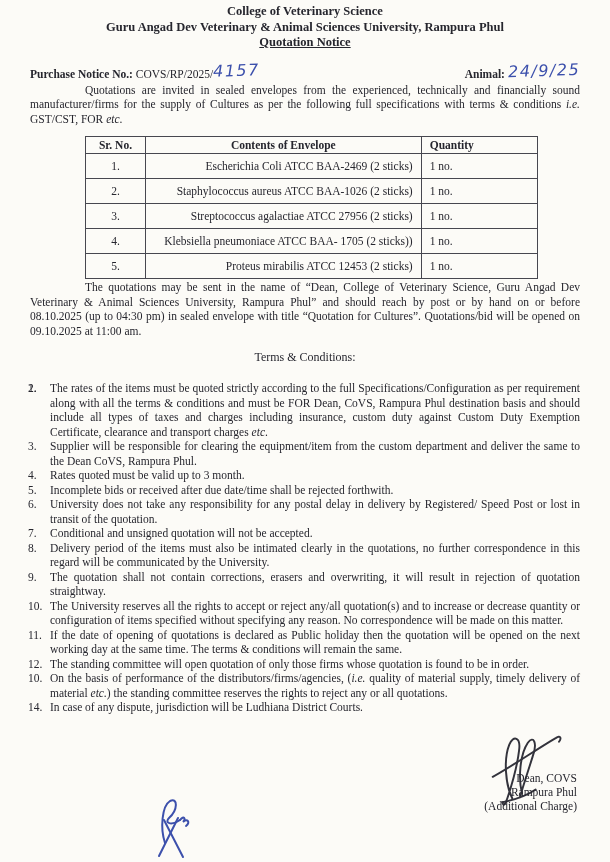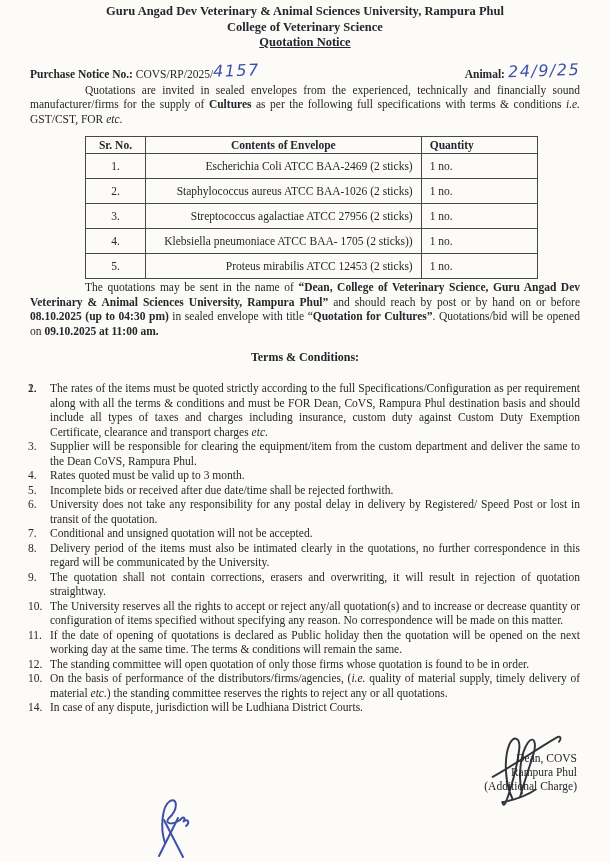--- a/index.html
+++ b/index.html
@@ -32,21 +32,21 @@
     transform:rotate(-2deg);
     position:relative; top:-2px;
     white-space:nowrap;
   }
   .para{
     margin:1px 30px 0 30px;
     font-size:11.5px; line-height:14.5px;
     text-align:justify;
     text-indent:55px;
   }
-  .b, .seg-b{ font-weight:bold; }
+  .b, .seg-b{ font-weight:normal; }
   .i, .seg-i{ font-style:italic; }
 
   table.envelope{
     margin:10px 0 0 85px;
     border-collapse:collapse;
     width:453px;
     font-size:11.5px;
   }
   table.envelope th, table.envelope td{
     border:1.5px solid #47474f;
@@ -56,58 +56,58 @@
   th.col-sr, td.cell-sr{ width:48px; text-align:center; }
   th.col-contents{ text-align:center; }
   td.cell-contents{ text-align:right; width:295px; }
   th.col-qty, td.cell-qty{ text-align:left; width:110px; }
   table.envelope td{ height:20px; }
 
   .dispatch{ }
 
   .terms-heading{
     margin:12px 0 16px 0;
-    text-align:center; font-weight:bold; font-size:12px;
+    text-align:center; font-weight:normal; font-size:12px;
   }
   ol.terms{
     list-style:none;
     margin:3px 30px 0 28px; padding:0;
     font-size:11.5px; line-height:14.5px;
   }
   ol.terms li{
     position:relative;
     padding-left:22px;
     text-align:justify;
   }
   .li-num{ position:absolute; left:0; top:0; }
 
   .sig-block{
-    position:absolute; top:752px; right:33px;
+    position:absolute; top:772px; right:33px;
     width:140px; text-align:right;
     font-size:11.5px; line-height:13.8px;
   }
   .sig-mark{
     position:absolute; top:732px; right:45px;
     width:88px; height:78px;
   }
   .initial-mark{
     position:absolute; top:793px; left:138px;
     width:62px; height:66px;
   }
   svg .ink-dark{ stroke:#33333c; fill:none; stroke-width:2; stroke-linecap:round; }
   svg .ink-blue{ stroke:#3c50ac; fill:none; stroke-width:2; stroke-linecap:round; }
 </style>
 </head>
 <body>
 
 <div class="page">
 
   <div class="hdr">
+    <div class="hdr-line">College of Veterinary Science</div>
     <div class="hdr-line">Guru Angad Dev Veterinary &amp; Animal Sciences University, Rampura Phul</div>
-    <div class="hdr-line">College of Veterinary Science</div>
     <div class="hdr-line underline"><span>Quotation Notice</span></div>
   </div>
 
   <div class="purchase-row">
     <div>
       <span class="lbl">Purchase Notice No.:</span>
       <span>COVS/RP/2025/</span><span class="hw">4157</span>
     </div>
     <div>
       <span class="lbl">Animal:</span>

